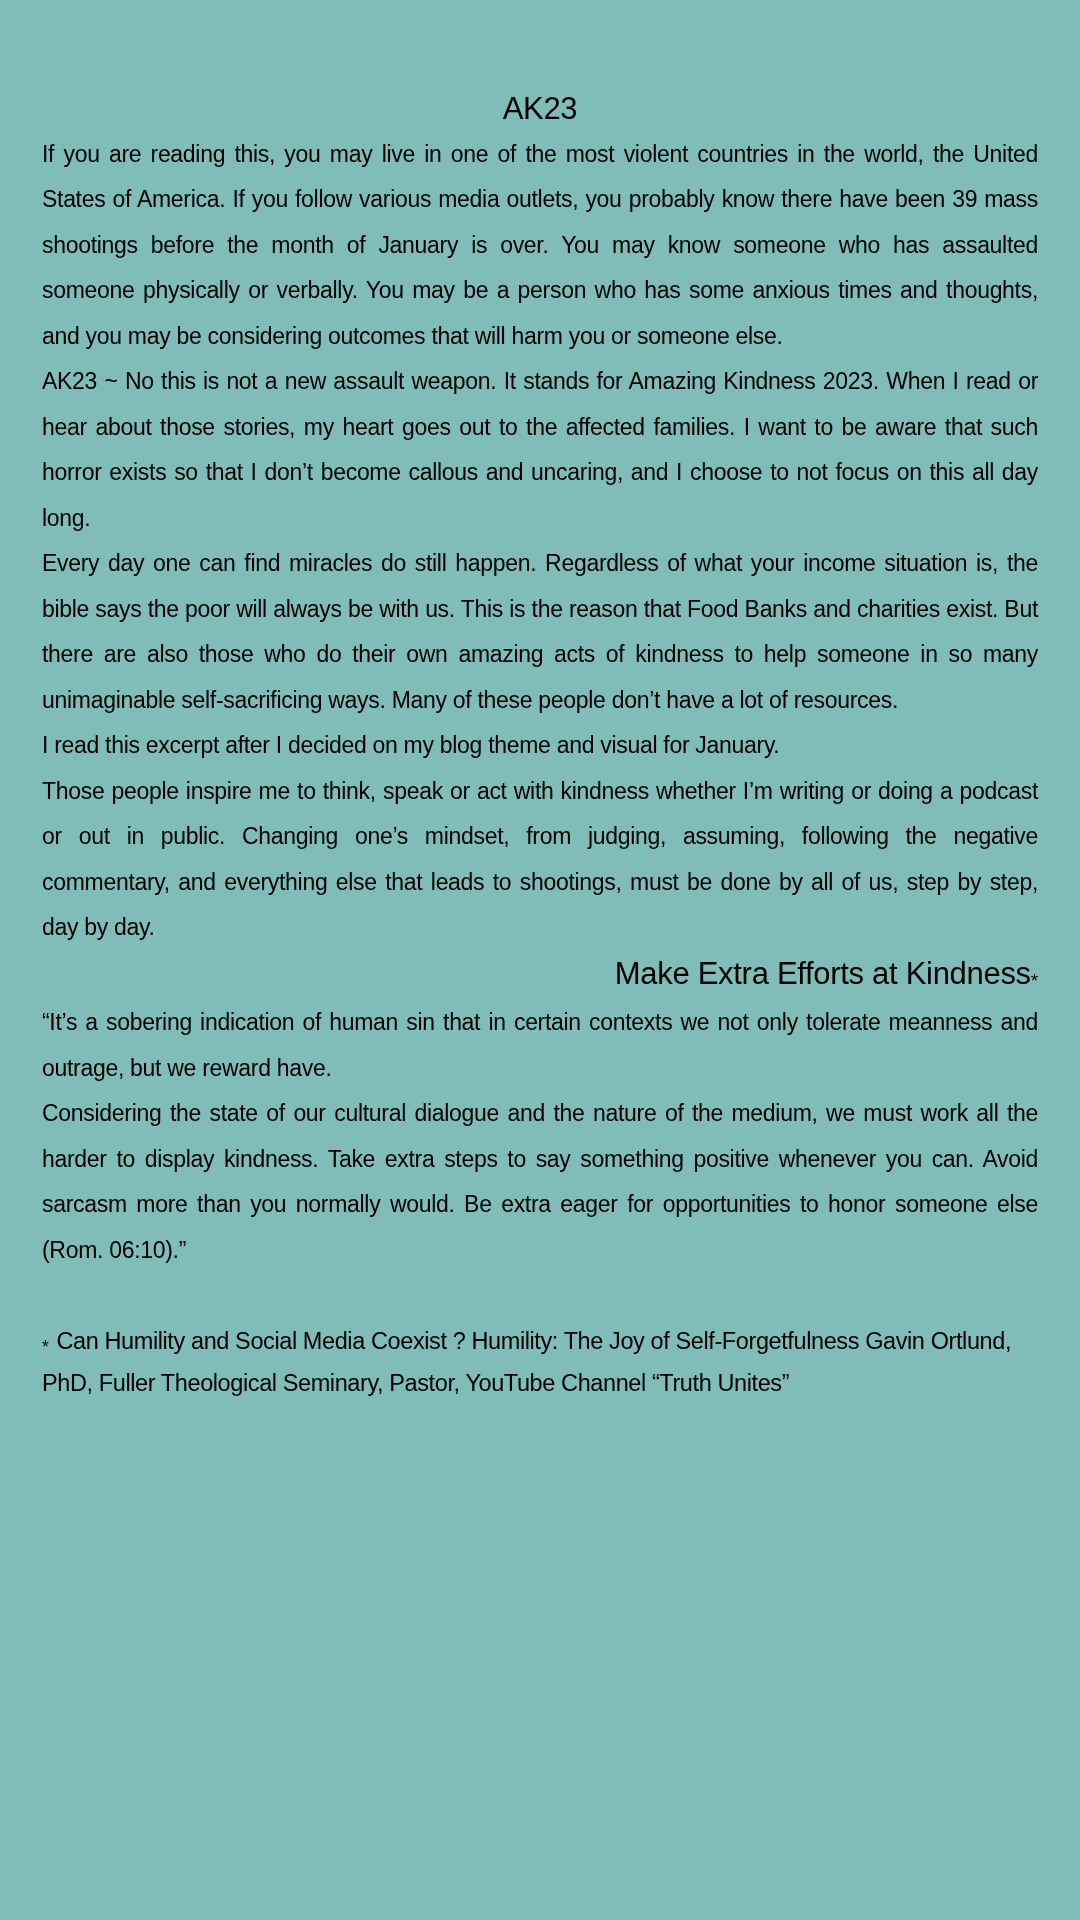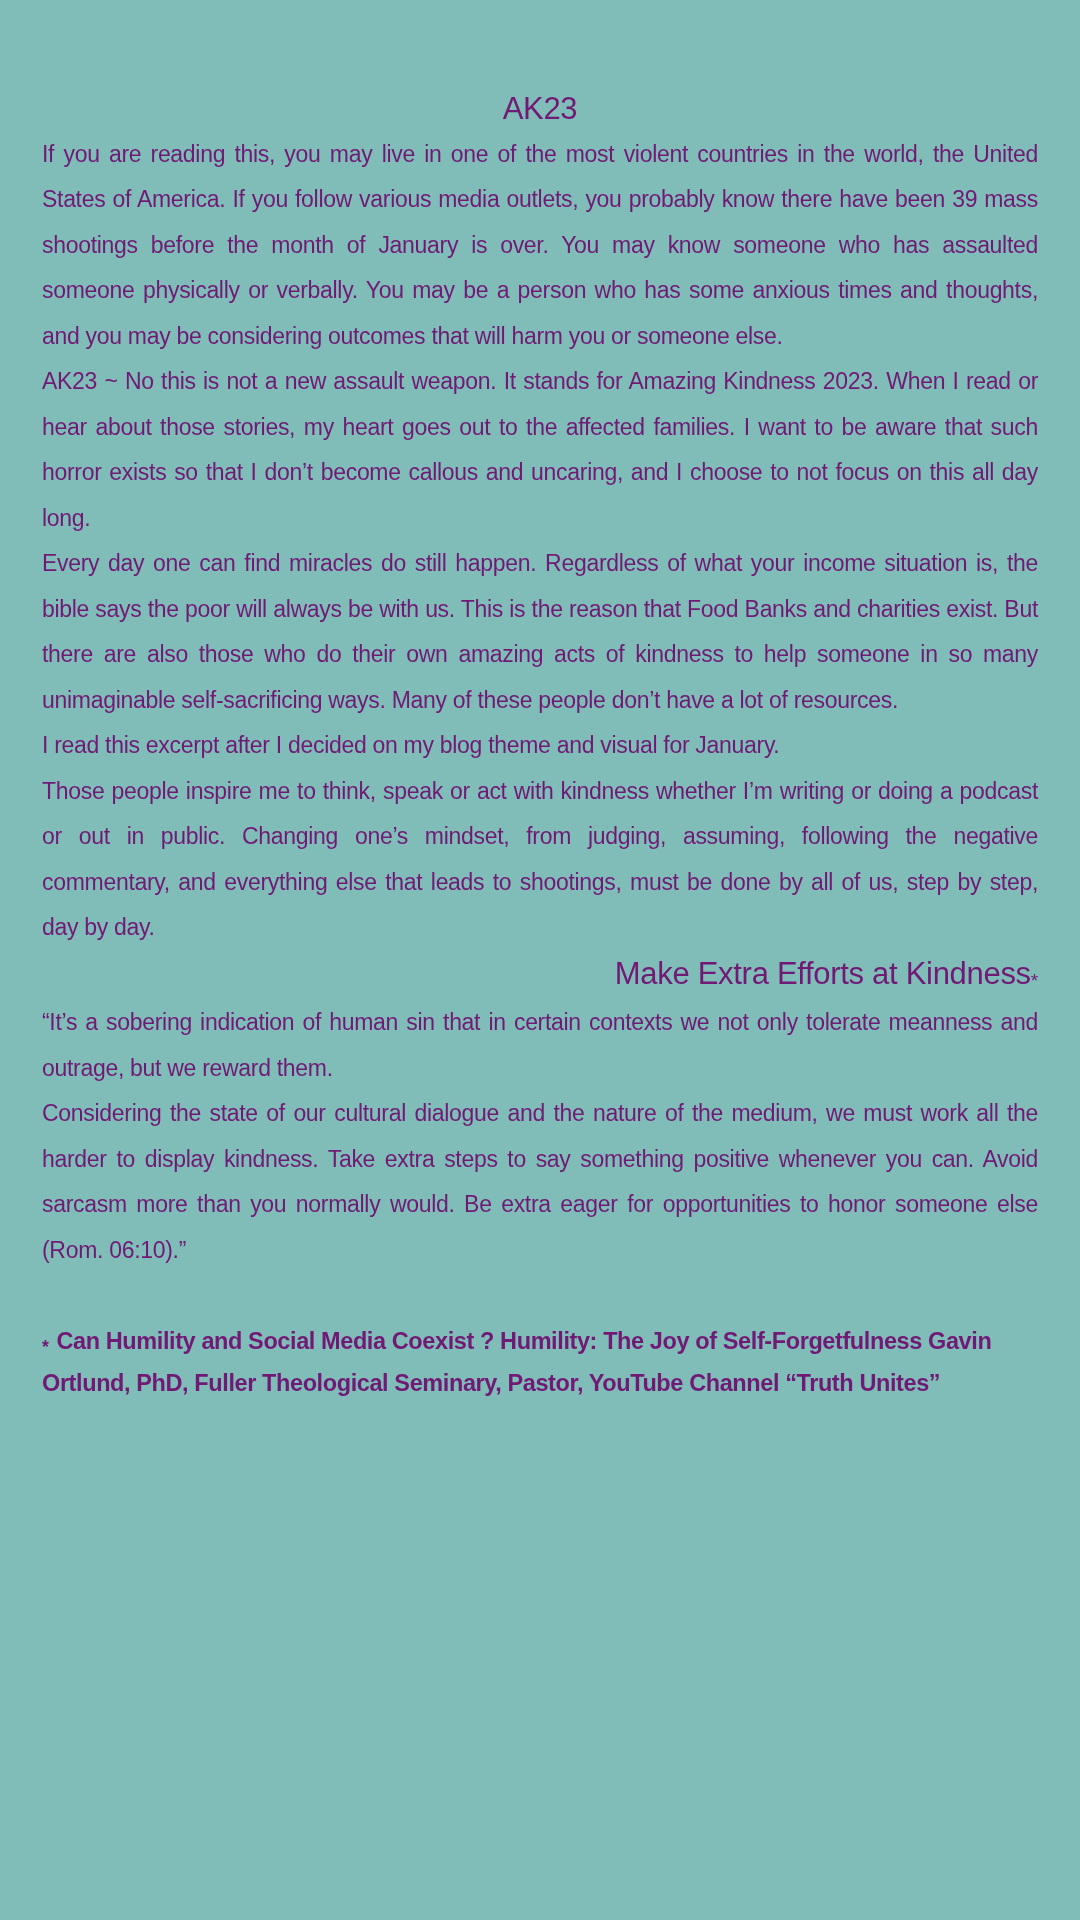--- a/index.html
+++ b/index.html
@@ -5,21 +5,21 @@
   html, body {
     margin: 0;
     padding: 0;
   }
   .page {
     position: relative;
     width: 1080px;
     height: 1920px;
     box-sizing: border-box;
     background: #80bdb9;
-    color: #701a75;
+    color: #000000;
     font-family: "Liberation Sans", sans-serif;
     padding: 86px 42px 16px 42px;
     overflow: hidden;
   }
   .title {
     text-align: center;
     font-size: 31px;
     line-height: 45.5px;
     letter-spacing: -0.3px;
   }
@@ -41,21 +41,20 @@
     font-size: 0.62em;
     position: relative;
     top: 0.18em;
   }
   .footnote {
     margin-top: 48px;
     font-size: 23.5px;
     line-height: 40px;
     letter-spacing: -0.4px;
     text-align: left;
-    font-weight: bold;
   }
   .footnote .marker {
     font-size: 0.75em;
     top: 0.22em;
     margin-right: 8px;
   }
 </style>
 </head>
 <body>
 
@@ -69,20 +68,20 @@
   <p class="para">Every day one can find miracles do still happen.  Regardless of what your income situation is, the bible says the poor will always be with us.  This is the reason that Food Banks and charities exist.  But there are also those who do their own amazing acts of kindness to help someone in so many unimaginable self-sacrificing ways.  Many of these people don’t have a lot of resources.</p>
 
   <p class="para">I read this excerpt after I decided on my blog theme and visual for January.</p>
 
   <p class="para">Those people inspire me to think, speak or act with kindness whether I’m writing or doing a podcast or out in public.  Changing one’s mindset, from judging, assuming, following the negative commentary, and everything else that leads to shootings, must be done by all of us, step by step, day by day.</p>
 
   <div class="subheading">
     <span>Make Extra Efforts at Kindness</span><span class="marker">*</span>
   </div>
 
-  <p class="para">“It’s a sobering indication of human sin that in certain contexts we not only tolerate meanness and outrage, but we reward them.</p>
+  <p class="para">“It’s a sobering indication of human sin that in certain contexts we not only tolerate meanness and outrage, but we reward have.</p>
 
   <p class="para">Considering the state of our cultural dialogue and the nature of the medium, we must work all the harder to display kindness. Take extra steps to say something positive whenever you can. Avoid sarcasm more than you normally would. Be extra eager for opportunities to honor someone else (Rom. 06:10).”</p>
 
   <div class="footnote">
     <span class="marker">*</span><span>Can Humility and Social Media Coexist ?  Humility: The Joy of Self-Forgetfulness  Gavin Ortlund, PhD, Fuller Theological Seminary, Pastor, YouTube Channel “Truth Unites”</span>
   </div>
 </div>
 
 </body></html>

